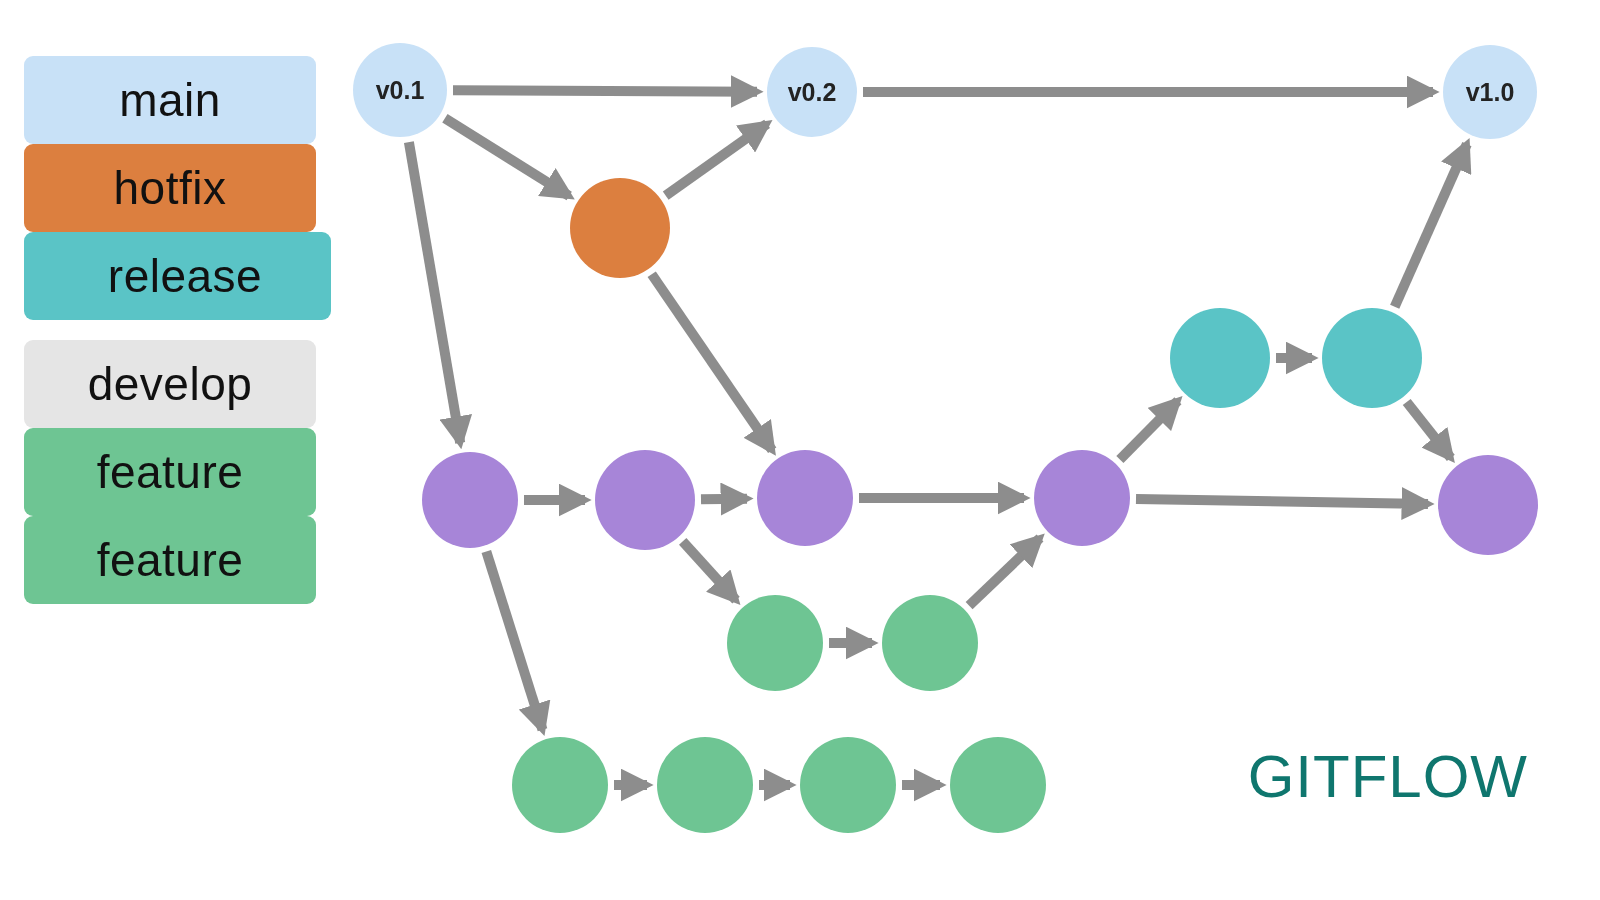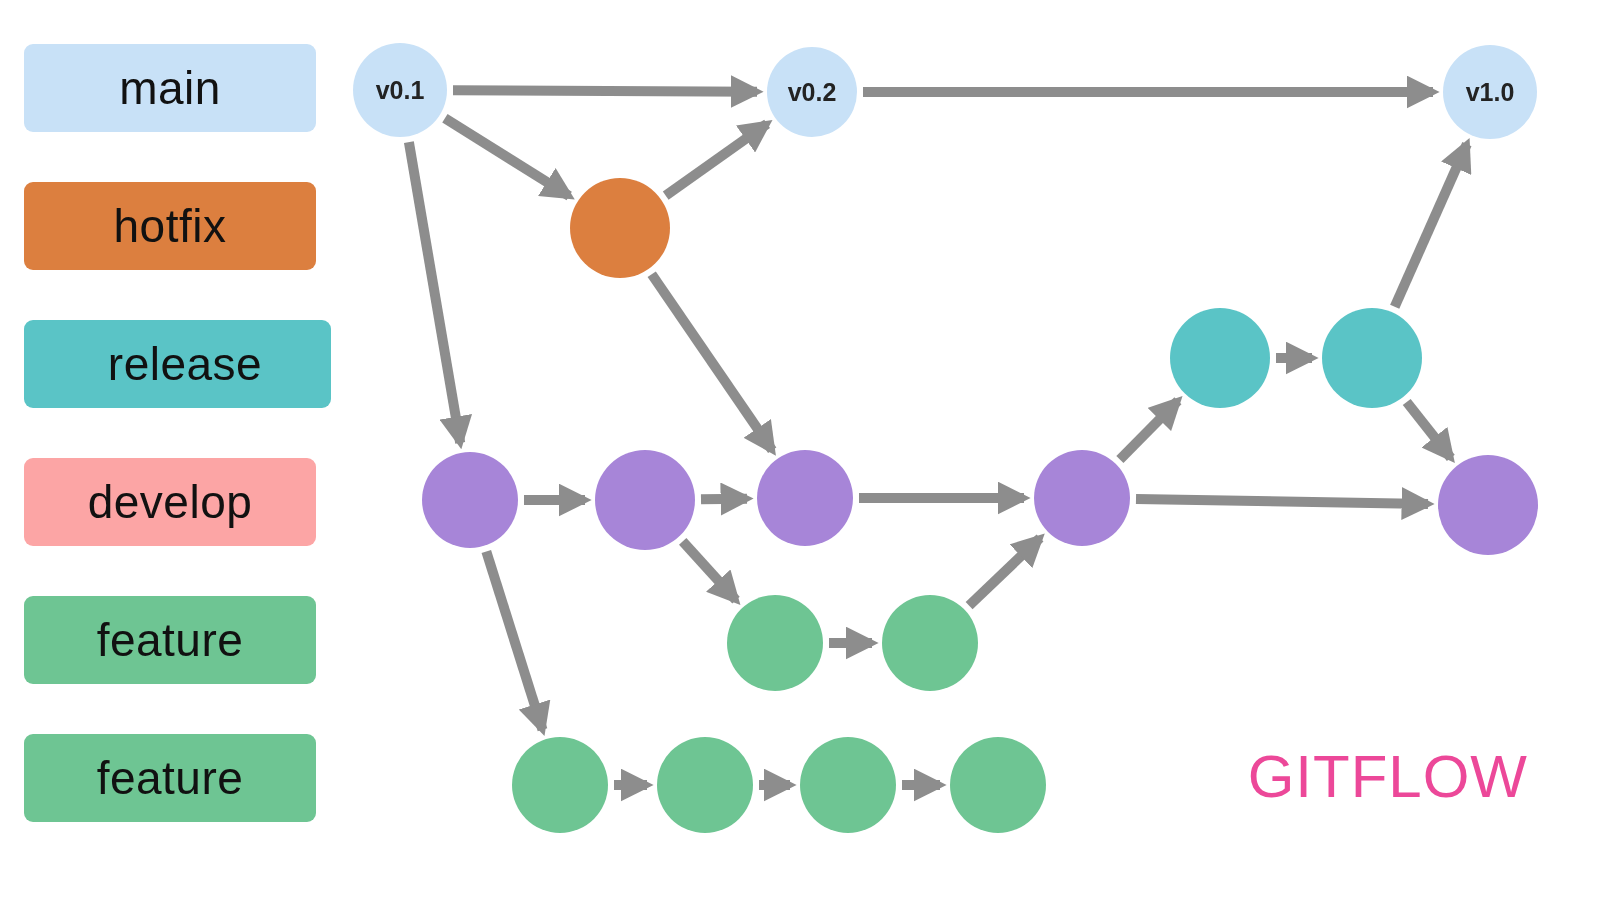--- a/index.html
+++ b/index.html
@@ -13,24 +13,23 @@
   }
   .canvas {
     position: relative;
     width: 1600px;
     height: 900px;
     background: #ffffff;
   }
   .legend {
     position: absolute;
     left: 24px;
-    top: 44px;
+    top: 56px;
     display: flex;
     flex-direction: column;
-    gap: 50px;
     z-index: 2;
   }
   .legend-item {
     width: 292px;
     height: 88px;
     border-radius: 9px;
     display: flex;
     align-items: center;
     justify-content: center;
     font-size: 46px;
@@ -56,40 +55,40 @@
     text-anchor: middle;
     dominant-baseline: middle;
   }
   .diagram-title {
     position: absolute;
     right: 72px;
     top: 742px;
     font-size: 60px;
     font-weight: 400;
     letter-spacing: 1px;
-    color: #ec4899;
+    color: #0f766e;
     z-index: 2;
   }
 </style>
 </head>
 <body>
 
 <div class="canvas">
 
   <div class="legend">
       <div class="legend-item" style="background: rgb(200, 225, 247);">
         <span>main</span>
       </div>
       <div class="legend-item" style="background: rgb(220, 127, 63); justify-content: center;">
         <span>hotfix</span>
       </div>
       <div class="legend-item" style="background: rgb(90, 196, 198); padding-left: 15px;">
         <span>release</span>
       </div>
-      <div class="legend-item" style="background: #fca5a5;">
+      <div class="legend-item" style="background: #e5e5e5; margin-top: 20px;">
         <span>develop</span>
       </div>
       <div class="legend-item" style="background: rgb(110, 197, 147);">
         <span>feature</span>
       </div>
       <div class="legend-item" style="background: rgb(110, 197, 147);">
         <span>feature</span>
       </div>
     </div>
 

